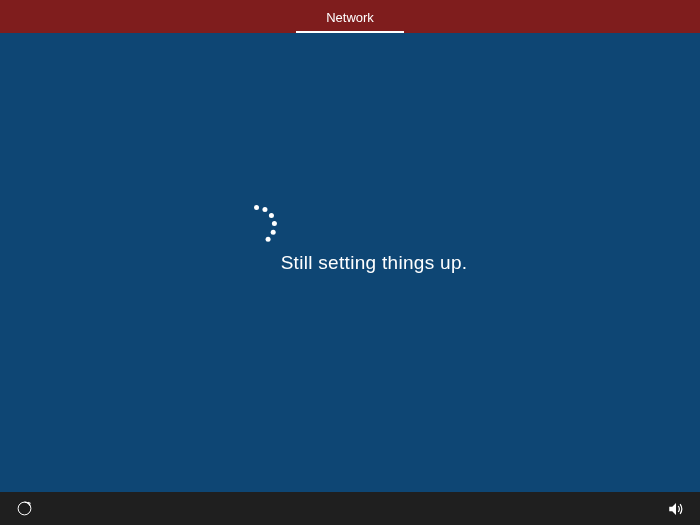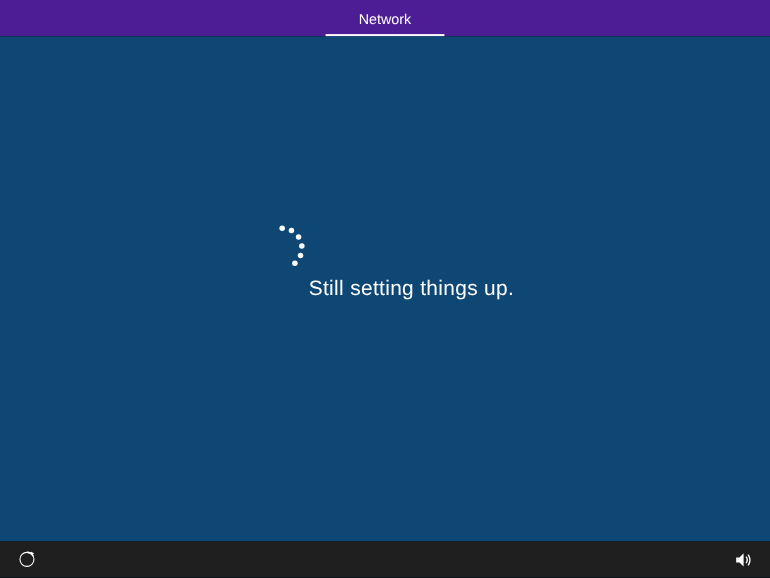--- a/index.html
+++ b/index.html
@@ -16,21 +16,21 @@
     }
     .screen {
       width: 700px;
       height: 525px;
       display: flex;
       flex-direction: column;
       position: relative;
     }
     .topbar {
       height: 33px;
-      background: #4c1d95;
+      background: #7f1d1d;
       display: flex;
       justify-content: center;
       align-items: flex-end;
       position: relative;
     }
     .tab {
       color: #ffffff;
       font-size: 13px;
       font-weight: 400;
       padding: 0 30px 8px 30px;

